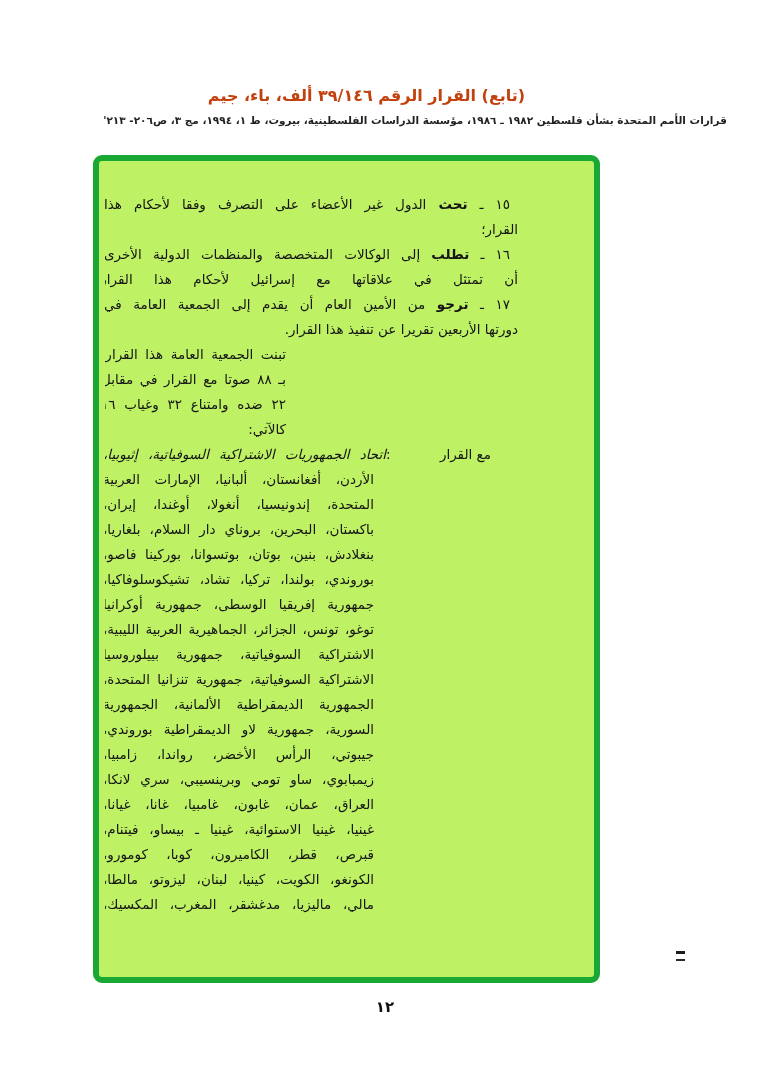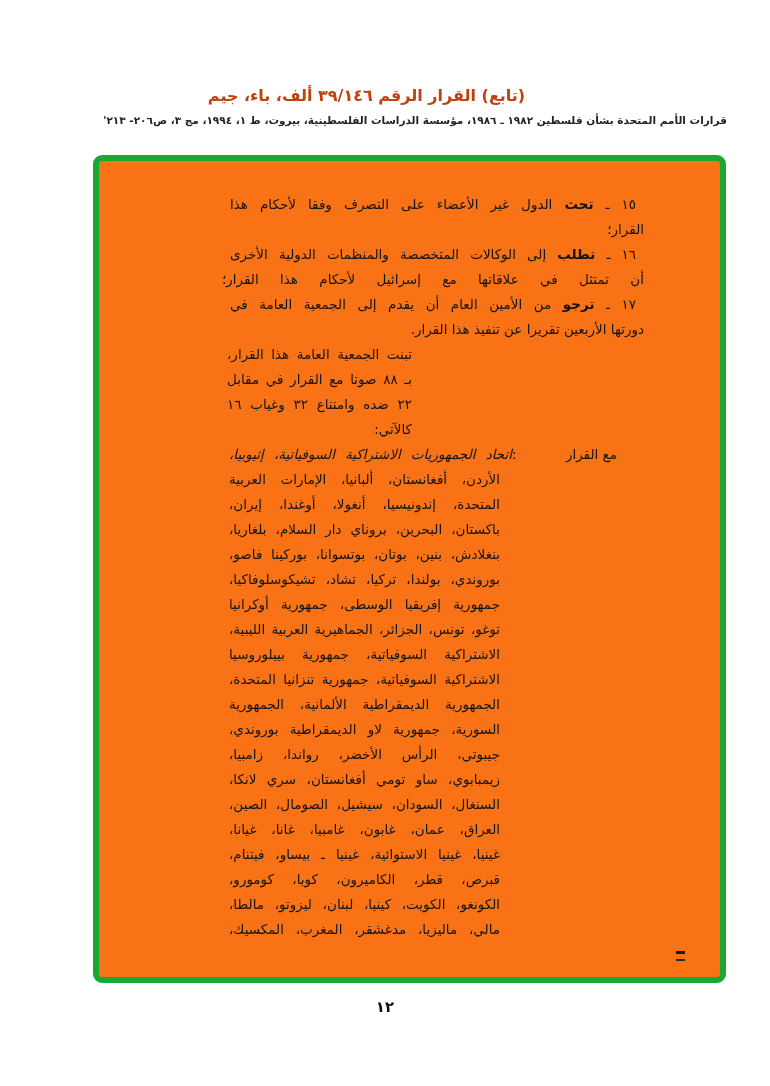--- a/index.html
+++ b/index.html
@@ -9,22 +9,22 @@
   }
   .hdr-title{
     position:absolute;top:86px;left:0;width:733px;text-align:center;
     direction:rtl;font-size:16px;font-weight:bold;color:#c2410c;
   }
   .hdr-source{
     position:absolute;top:114px;left:0;width:770px;text-align:center;
     direction:rtl;font-size:10.5px;font-weight:bold;color:#222;letter-spacing:0.1px;padding-left:30px;
   }
   .frame{
-    position:absolute;left:93px;top:155px;width:633px;height:828px;
-    box-sizing:border-box;border:6px solid #1aa834;border-radius:9px;background:#f97316;
+    position:absolute;left:93px;top:155px;width:507px;height:828px;
+    box-sizing:border-box;border:6px solid #1aa834;border-radius:9px;background:#bef264;
   }
   .text-area{
     position:absolute;inset:6px;padding-top:25px;direction:rtl;overflow:hidden;
   }
   .line{
     direction:rtl;height:25px;line-height:25px;font-size:13.5px;color:#141414;
     overflow:hidden;white-space:normal;
   }
   .pfull{margin-right:70px;width:422px;text-align:justify;text-align-last:justify;}
   .pfirst{margin-right:78px;width:406px;}
@@ -75,22 +75,21 @@
       <div class="line lcont">باكستان، البحرين، بروناي دار السلام، بلغاريا،</div>
       <div class="line lcont">بنغلادش، بنين، بوتان، بوتسوانا، بوركينا فاصو،</div>
       <div class="line lcont">بوروندي، بولندا، تركيا، تشاد، تشيكوسلوفاكيا،</div>
       <div class="line lcont">جمهورية إفريقيا الوسطى، جمهورية أوكرانيا</div>
       <div class="line lcont">توغو، تونس، الجزائر، الجماهيرية العربية الليبية،</div>
       <div class="line lcont">الاشتراكية السوفياتية، جمهورية بييلوروسيا</div>
       <div class="line lcont">الاشتراكية السوفياتية، جمهورية تنزانيا المتحدة،</div>
       <div class="line lcont">الجمهورية الديمقراطية الألمانية، الجمهورية العربية</div>
       <div class="line lcont">السورية، جمهورية لاو الديمقراطية بوروندي،</div>
       <div class="line lcont">جيبوتي، الرأس الأخضر، رواندا، زامبيا،</div>
-      <div class="line lcont">زيمبابوي، ساو تومي أفغانستان، سري لانكا،</div>
-      <div class="line lcont">السنغال، السودان، سيشيل، الصومال، الصين،</div>
+      <div class="line lcont">زيمبابوي، ساو تومي وبرينسيبي، سري لانكا،</div>
       <div class="line lcont">العراق، عمان، غابون، غامبيا، غانا، غيانا،</div>
       <div class="line lcont">غينيا، غينيا الاستوائية، غينيا ـ بيساو، فيتنام،</div>
       <div class="line lcont">قبرص، قطر، الكاميرون، كوبا، كومورو،</div>
       <div class="line lcont">الكونغو، الكويت، كينيا، لبنان، ليزوتو، مالطا،</div>
       <div class="line lcont">مالي، ماليزيا، مدغشقر، المغرب، المكسيك،</div>
     </div>
 </div>
 
 <div class="smudge"></div>
 

